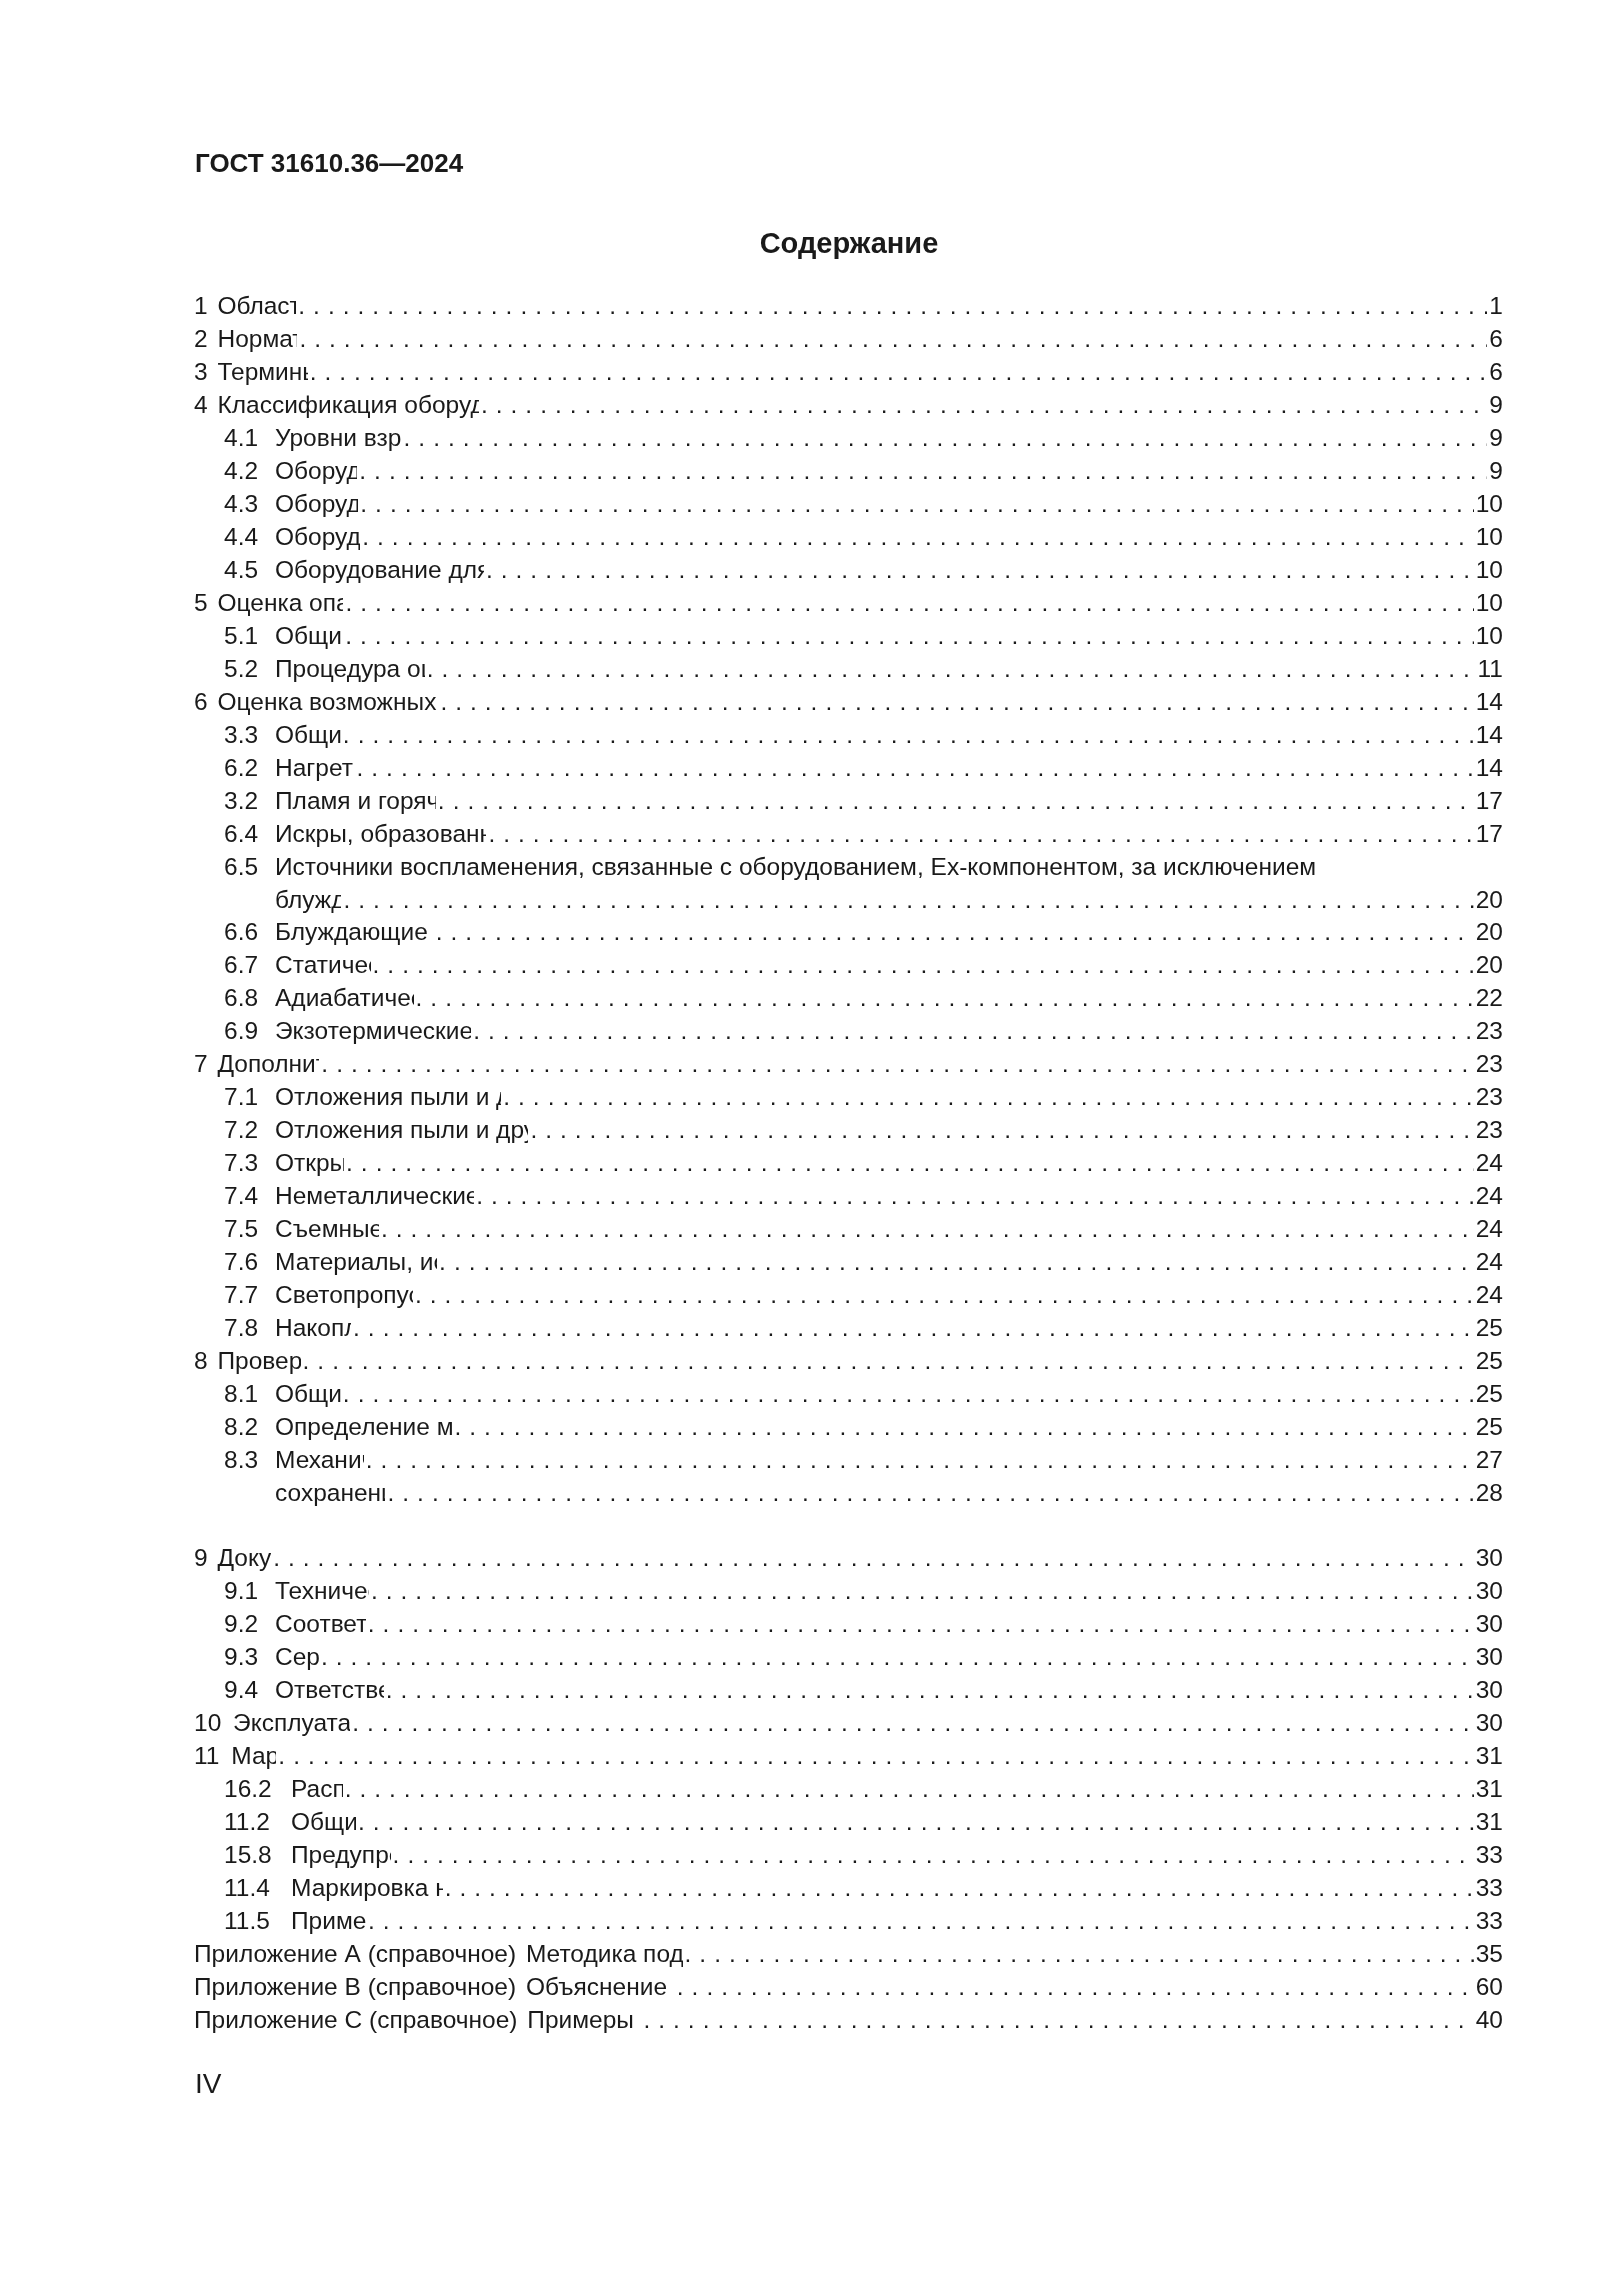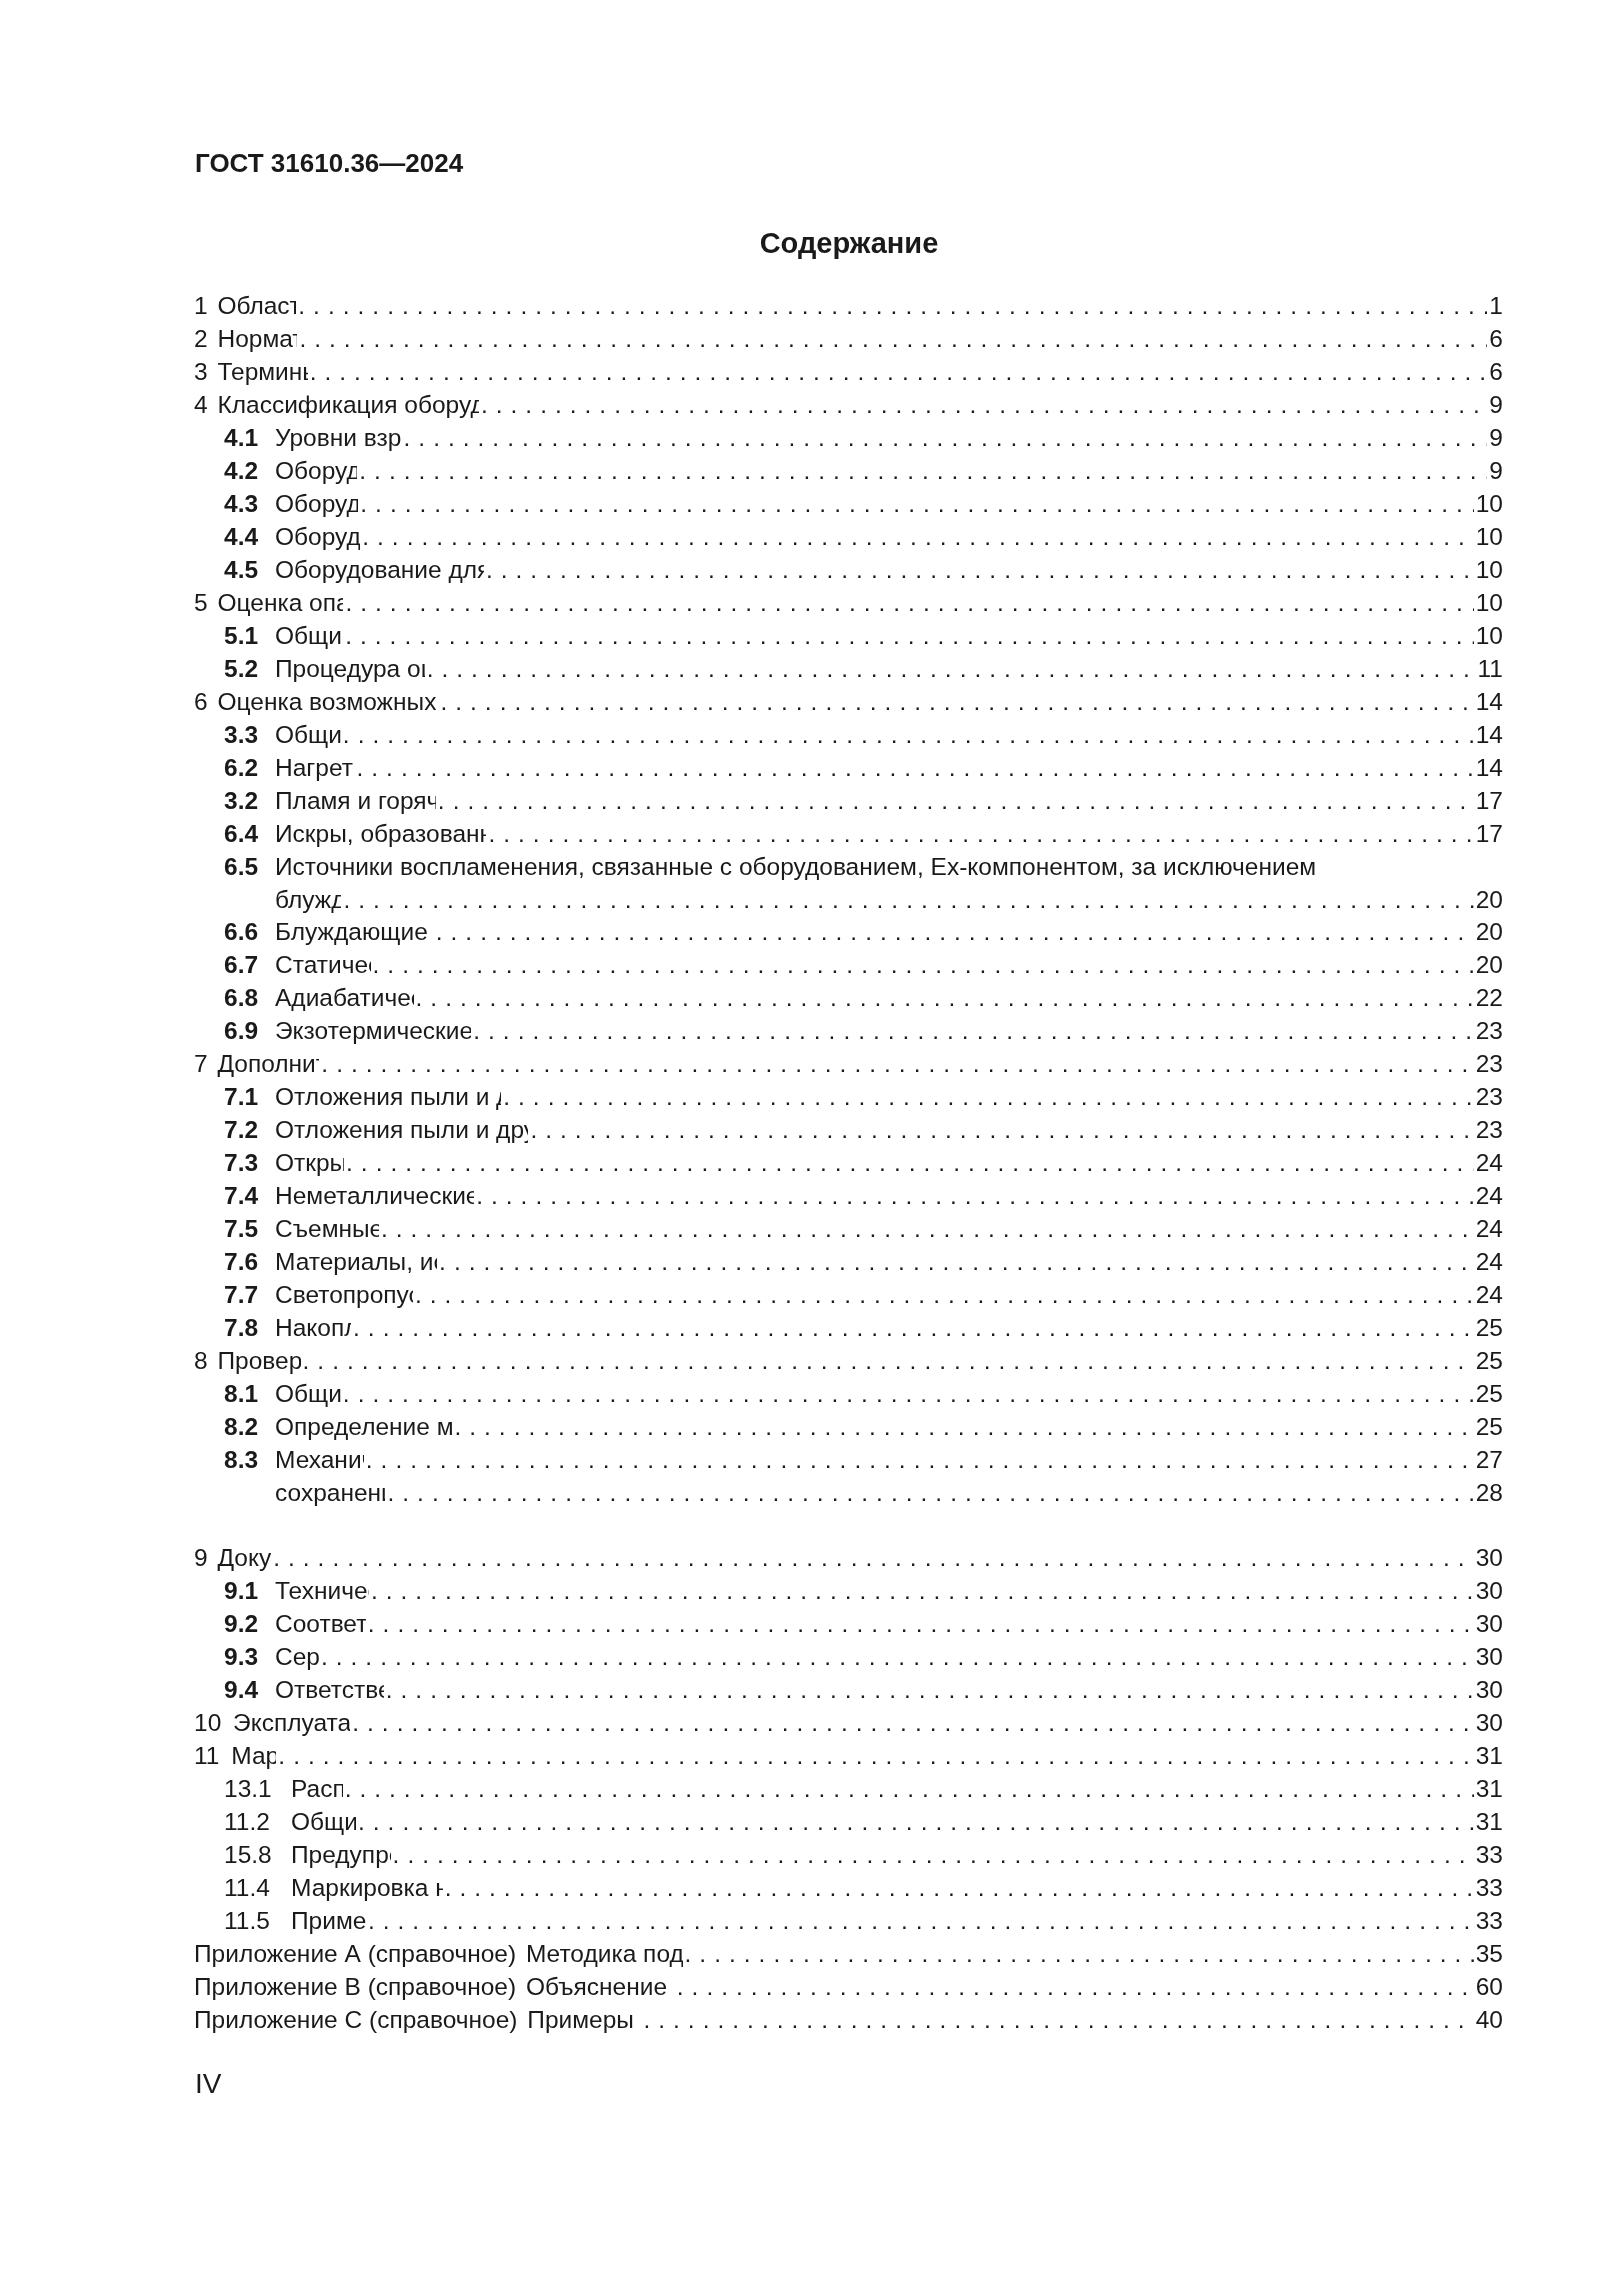--- a/index.html
+++ b/index.html
@@ -56,21 +56,21 @@
     align-items: baseline;
     height: 33px;
     line-height: 33px;
   }
   .num {
     display: inline-block;
     flex: 0 0 auto;
   }
   .lvl0 .num { width: 0; }
   .lvl1 { padding-left: 30px; }
-  .lvl1 .num { width: 51px; font-weight: bold; }
+  .lvl1 .num { width: 51px; }
   .lvl2 { padding-left: 30px; }
   .lvl2 .num { width: 67px; }
   .lvl0 .num { width: auto; padding-right: 9.8px; }
   .lvl0.two-digit .num { padding-right: 11.8px; }
   .annex .num { width: auto; padding-right: 9.8px; }
   .title-text {
     flex: 0 1 auto;
     overflow: hidden;
   }
   .leader {
@@ -449,21 +449,21 @@
     <div class="toc-row lvl0 two-digit">
       <div class="toc-line">
         <span class="num">11</span>
         <span class="title-text">Маркировка</span>
         <span class="leader"></span>
         <span class="page">31</span>
       </div>
     </div>
     <div class="toc-row lvl2">
       <div class="toc-line">
-        <span class="num">13.1</span>
+        <span class="num">16.2</span>
         <span class="title-text">Расположение</span>
         <span class="leader"></span>
         <span class="page">31</span>
       </div>
     </div>
     <div class="toc-row lvl2">
       <div class="toc-line">
         <span class="num">11.2</span>
         <span class="title-text">Общие положения</span>
         <span class="leader"></span>

